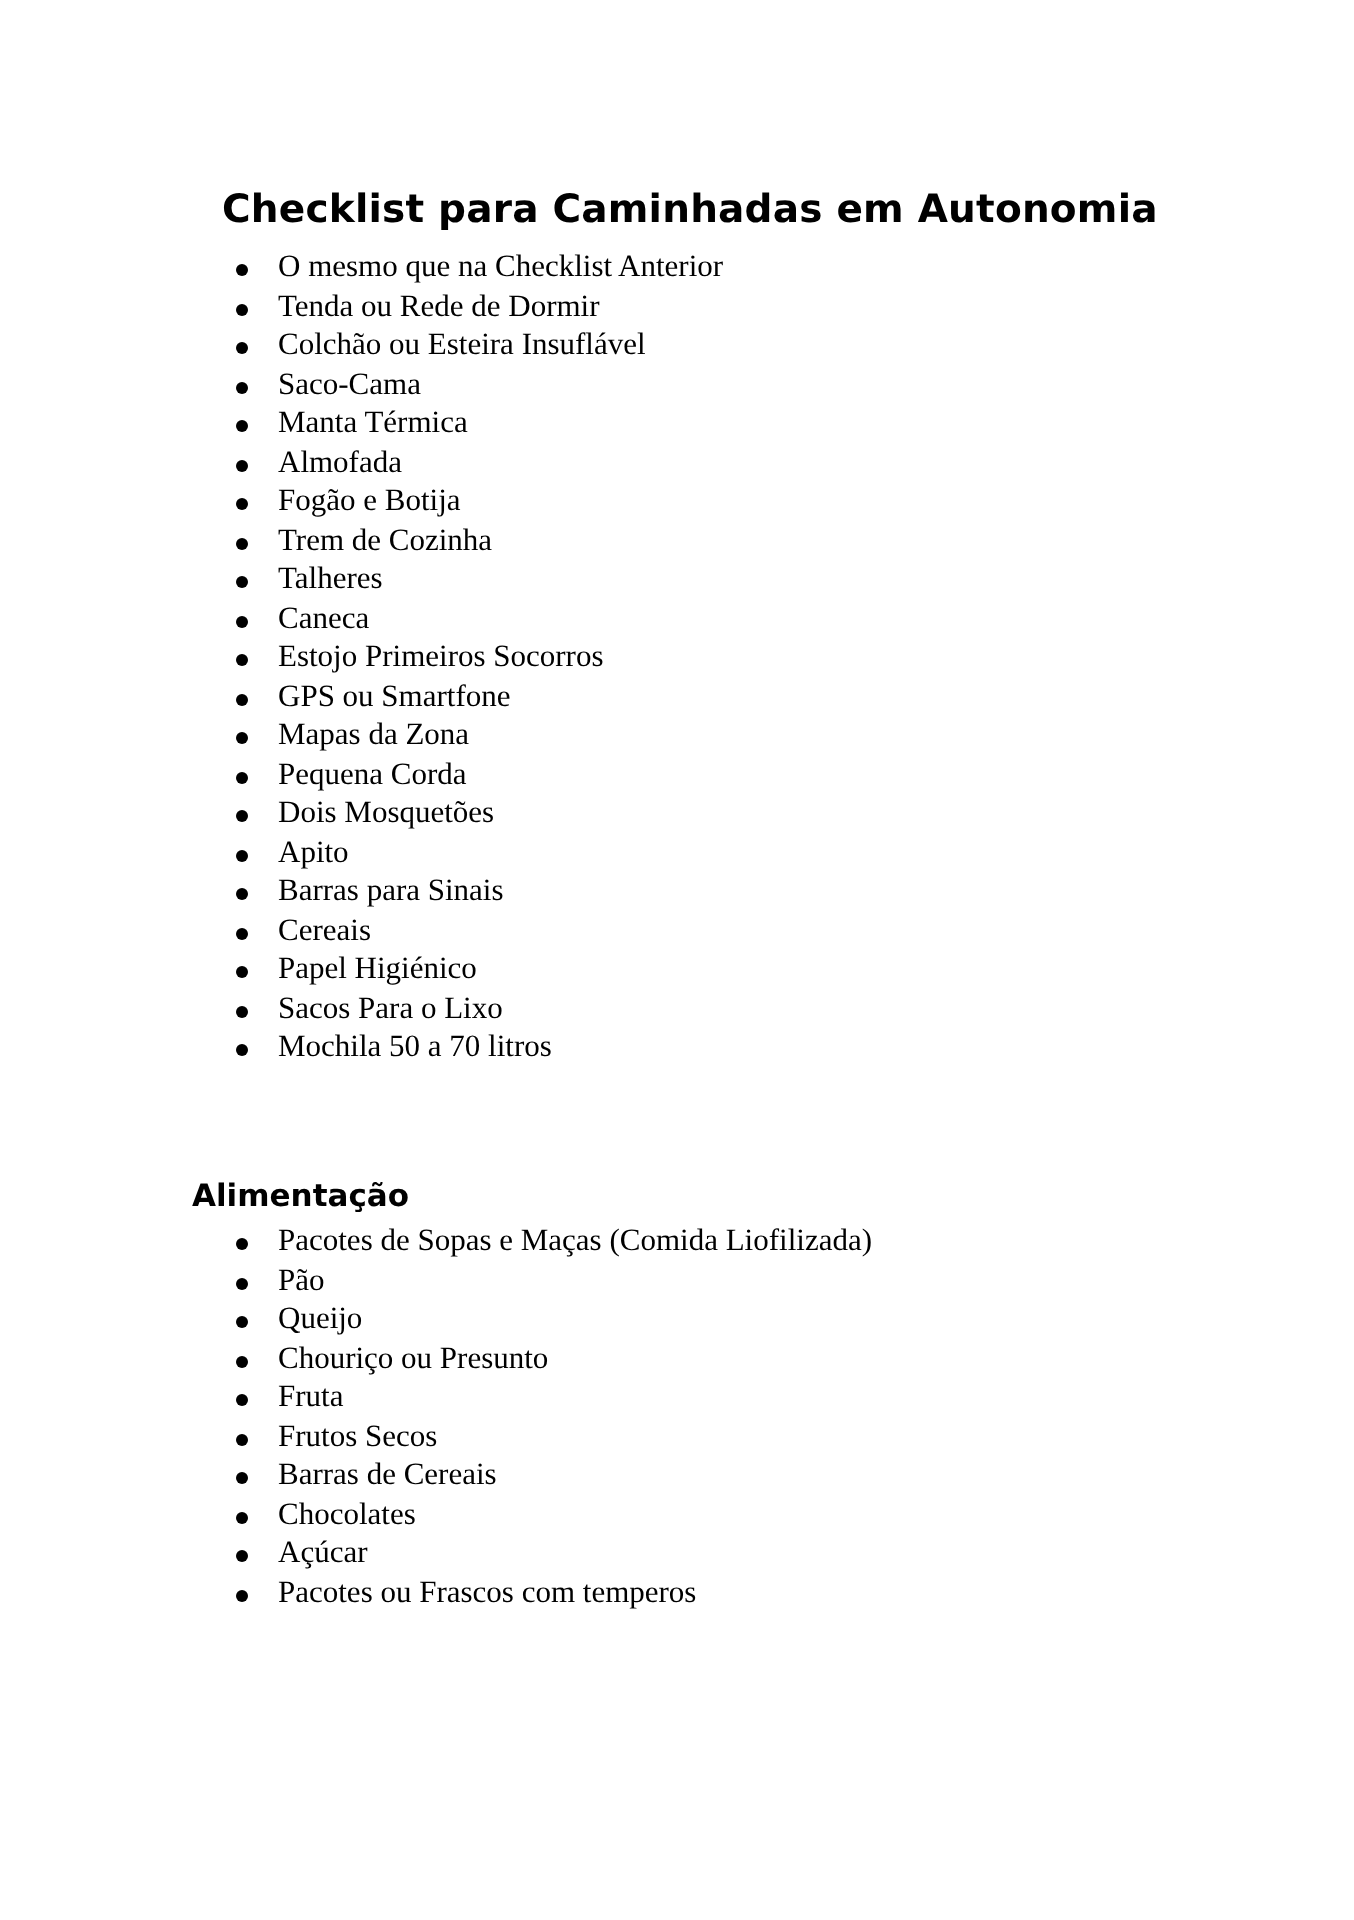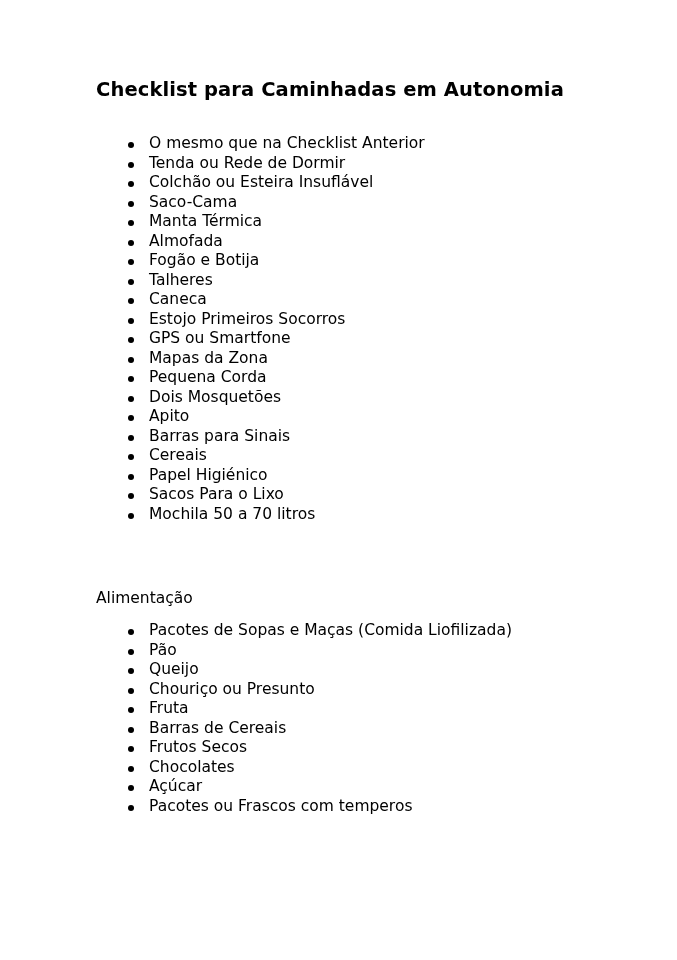--- a/index.html
+++ b/index.html
@@ -18,32 +18,33 @@
     .page {
       position: absolute;
       left: 96px;
       top: 0;
       width: 560px;
     }
     .title {
       position: absolute;
       top: 78px;
       left: 0;
-      margin: 0;
+      margin: 15px;
       font-size: 19.5px;
       font-weight: bold;
       white-space: nowrap;
       letter-spacing: 0.1px;
     }
     ul {
       list-style: none;
-      margin: 12px;
+      margin: 2px;
       padding: 0;
       position: absolute;
       left: 0;
+      font-family: Liberation Serif, serif;
     }
     ul li {
       position: relative;
       height: 19.5px;
       line-height: 19.5px;
       font-size: 15.5px;
       padding-left: 41px;
       white-space: nowrap;
     }
     ul li .bullet {
@@ -55,40 +56,41 @@
       border-radius: 50%;
       background: #000000;
     }
     .list-equipment { top: 122px; }
     .section-heading {
       position: absolute;
       left: 0;
       top: 589px;
       margin: 0;
       font-size: 15.5px;
-      font-weight: normal;
+      font-weight: bold;
       white-space: nowrap;
       line-height: 19.5px;
     }
     .list-food { top: 609px; }
   </style>
 </head>
 <body>
 
 <div class="page">
   <h1 class="title">Checklist para Caminhadas em Autonomia</h1>
 
   <ul class="list-equipment">
     <li><span class="bullet"></span><span>O mesmo que na Checklist Anterior</span></li>
     <li><span class="bullet"></span><span>Tenda ou Rede de Dormir</span></li>
     <li><span class="bullet"></span><span>Colchão ou Esteira Insuflável</span></li>
     <li><span class="bullet"></span><span>Saco-Cama</span></li>
     <li><span class="bullet"></span><span>Manta Térmica</span></li>
     <li><span class="bullet"></span><span>Almofada</span></li>
     <li><span class="bullet"></span><span>Fogão e Botija</span></li>
+    <li><span class="bullet"></span><span>Trem de Cozinha</span></li>
     <li><span class="bullet"></span><span>Talheres</span></li>
     <li><span class="bullet"></span><span>Caneca</span></li>
     <li><span class="bullet"></span><span>Estojo Primeiros Socorros</span></li>
     <li><span class="bullet"></span><span>GPS ou Smartfone</span></li>
     <li><span class="bullet"></span><span>Mapas da Zona</span></li>
     <li><span class="bullet"></span><span>Pequena Corda</span></li>
     <li><span class="bullet"></span><span>Dois Mosquetões</span></li>
     <li><span class="bullet"></span><span>Apito</span></li>
     <li><span class="bullet"></span><span>Barras para Sinais</span></li>
     <li><span class="bullet"></span><span>Cereais</span></li>
@@ -98,19 +100,19 @@
   </ul>
 
   <h2 class="section-heading">Alimentação</h2>
 
   <ul class="list-food">
     <li><span class="bullet"></span><span>Pacotes de Sopas e Maças (Comida Liofilizada)</span></li>
     <li><span class="bullet"></span><span>Pão</span></li>
     <li><span class="bullet"></span><span>Queijo</span></li>
     <li><span class="bullet"></span><span>Chouriço ou Presunto</span></li>
     <li><span class="bullet"></span><span>Fruta</span></li>
+    <li><span class="bullet"></span><span>Frutos Secos</span></li>
     <li><span class="bullet"></span><span>Barras de Cereais</span></li>
-    <li><span class="bullet"></span><span>Frutos Secos</span></li>
     <li><span class="bullet"></span><span>Chocolates</span></li>
     <li><span class="bullet"></span><span>Açúcar</span></li>
     <li><span class="bullet"></span><span>Pacotes ou Frascos com temperos</span></li>
   </ul>
 </div>
 
 </body></html>

